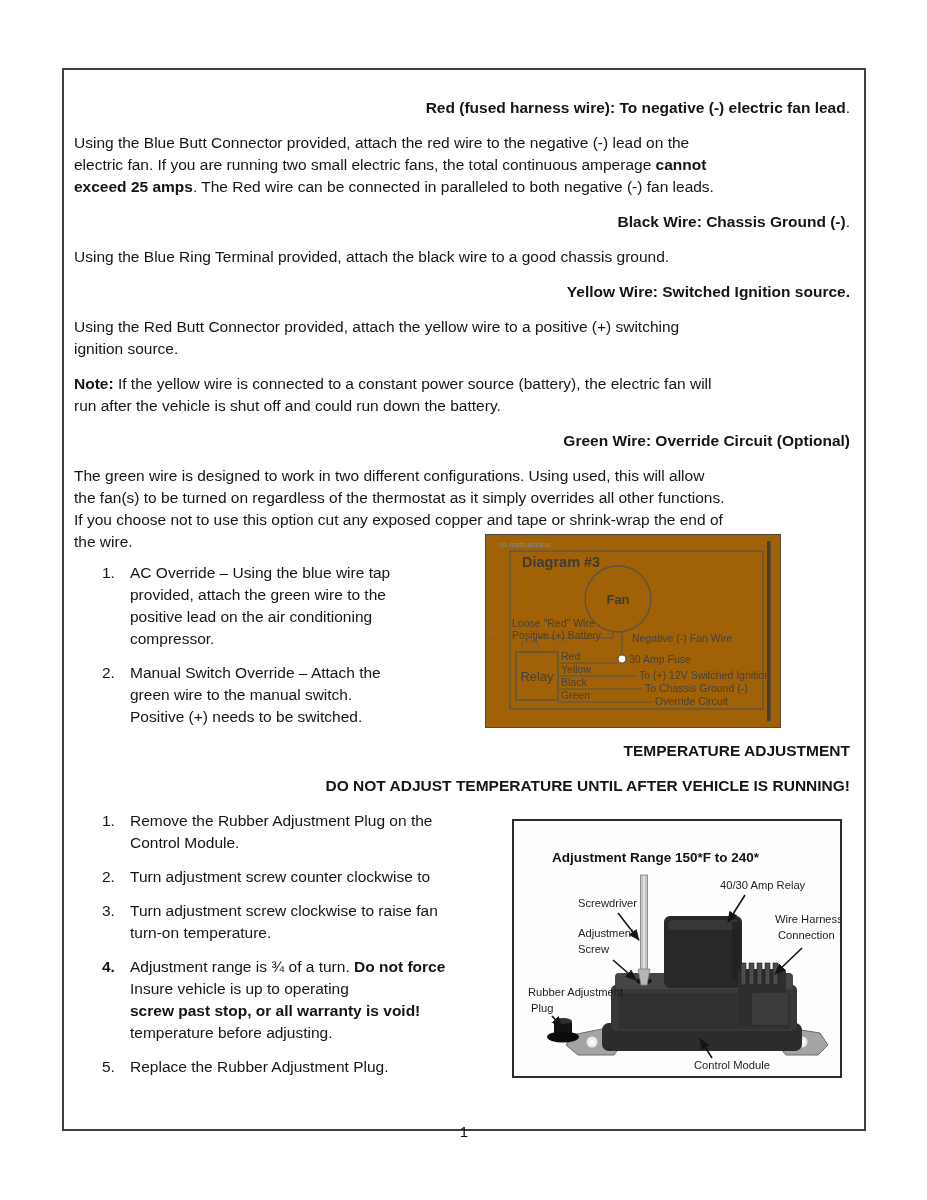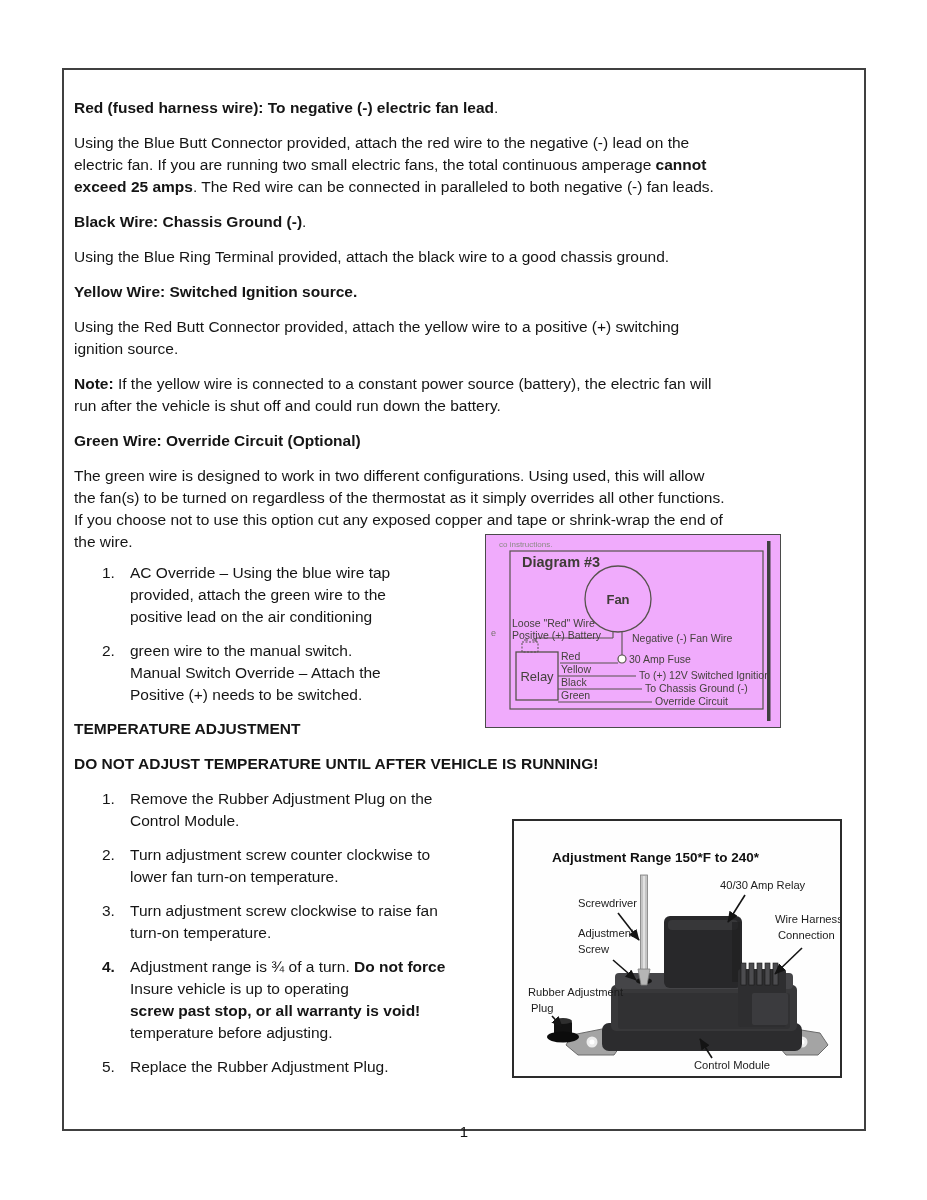--- a/index.html
+++ b/index.html
@@ -3,30 +3,30 @@
 <meta charset="utf-8">
 <style>
   html,body{margin:0;padding:0;background:#ffffff;}
   .canvas{position:relative;width:927px;height:1200px;background:#ffffff;overflow:hidden;
           font-family:"Liberation Sans","DejaVu Sans",sans-serif;color:#151515;}
   .pagebox{position:absolute;left:62px;top:68px;width:804px;height:1063px;
            border:2px solid #404040;box-sizing:border-box;background:#ffffff;}
   .flow{position:relative;padding:27px 14px 0 10px;font-size:15.5px;line-height:22px;}
   .ln{white-space:pre;}
   .b{font-weight:bold;}
-  .h{font-weight:bold;margin:0 0 13px 0;}
+  .h{font-weight:bold;margin:0 0 13px 0;text-align:right;}
   .para{margin:0 0 13px 0;}
   .para.tight{margin-bottom:9px;}
   .underline{text-underline-offset:3px;}
   .list{margin:0 0 0 28px;}
   .li{display:flex;margin-bottom:12px;}
   .num{width:28px;flex:none;}
   .num.b{font-weight:bold;}
   .fig1{position:absolute;left:421px;top:464px;width:296px;height:194px;
-        border:1.5px solid #4a4a4a;background:#f0abfc;box-sizing:border-box;}
+        border:1.5px solid #4a4a4a;background:#a16207;box-sizing:border-box;}
   .fig2{position:absolute;left:448px;top:749px;width:330px;height:259px;
         border:2px solid #2b2b2b;background:#fefefe;box-sizing:border-box;}
   .fig1 svg,.fig2 svg{display:block;}
   .blurtxt{filter:blur(0.7px);}
   .pagenum{position:absolute;left:0;right:0;bottom:-11px;text-align:center;
            font-size:15px;color:#111;}
   svg text{font-family:"Liberation Sans","DejaVu Sans",sans-serif;}
 </style>
 </head>
 <body>
@@ -69,27 +69,28 @@
         <div class="ln">the wire.</div>
       </div>
 
       <div class="list">
         <div class="li">
           <span class="num">1.</span>
           <span class="litxt">
             <span class="ln" style="display:block">AC Override – Using the blue wire tap</span>
             <span class="ln" style="display:block">provided, attach the green wire to the</span>
             <span class="ln" style="display:block">positive lead on the air conditioning</span>
+            <span class="ln" style="display:block">compressor.</span>
           </span>
         </div>
         <div class="li">
           <span class="num">2.</span>
           <span class="litxt">
+            <span class="ln" style="display:block">Manual Switch Override – Attach the</span>
             <span class="ln" style="display:block">green wire to the manual switch.</span>
-            <span class="ln" style="display:block">Manual Switch Override – Attach the</span>
             <span class="ln" style="display:block">Positive (+) needs to be switched.</span>
           </span>
         </div>
       </div>
 
       <div class="h ln" style="margin-bottom:13px"><span class="underline b">TEMPERATURE ADJUSTMENT</span></div>
 
       <div class="h ln">DO NOT ADJUST TEMPERATURE UNTIL AFTER VEHICLE IS RUNNING!</div>
 
       <div class="list">
@@ -97,21 +98,20 @@
           <span class="num">1.</span>
           <span class="litxt">
             <span class="ln" style="display:block">Remove the Rubber Adjustment Plug on the</span>
             <span class="ln" style="display:block">Control Module.</span>
           </span>
         </div>
         <div class="li">
           <span class="num">2.</span>
           <span class="litxt">
             <span class="ln" style="display:block">Turn adjustment screw counter clockwise to</span>
-            <span class="ln" style="display:block">lower fan turn-on temperature.</span>
           </span>
         </div>
         <div class="li">
           <span class="num">3.</span>
           <span class="litxt">
             <span class="ln" style="display:block">Turn adjustment screw clockwise to raise fan</span>
             <span class="ln" style="display:block">turn-on temperature.</span>
           </span>
         </div>
         <div class="li">

